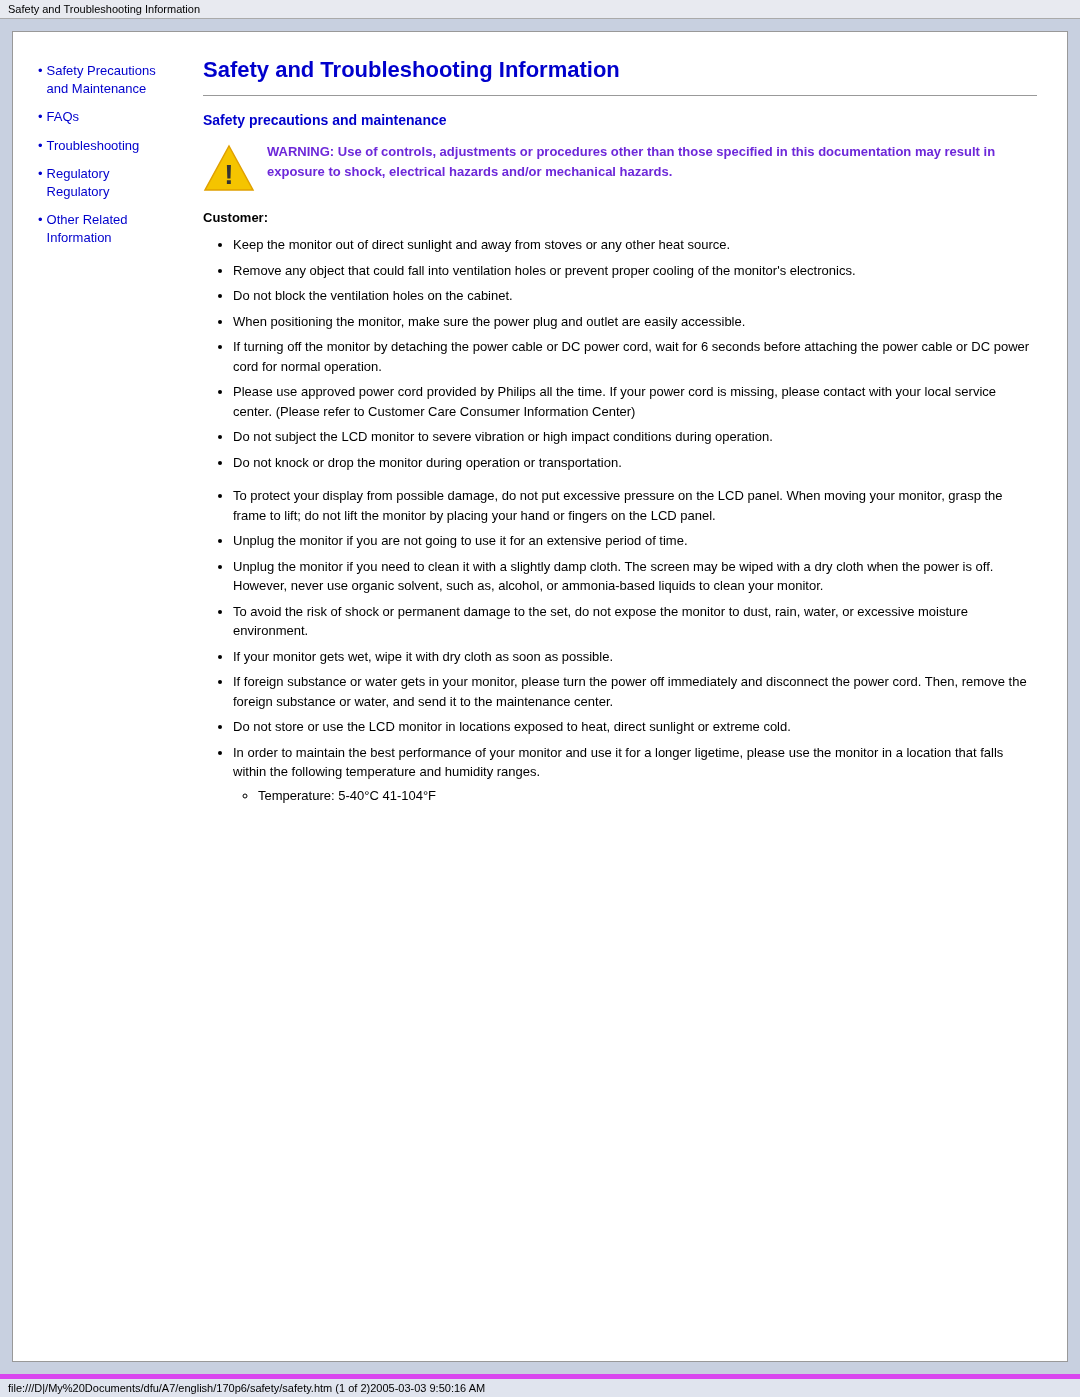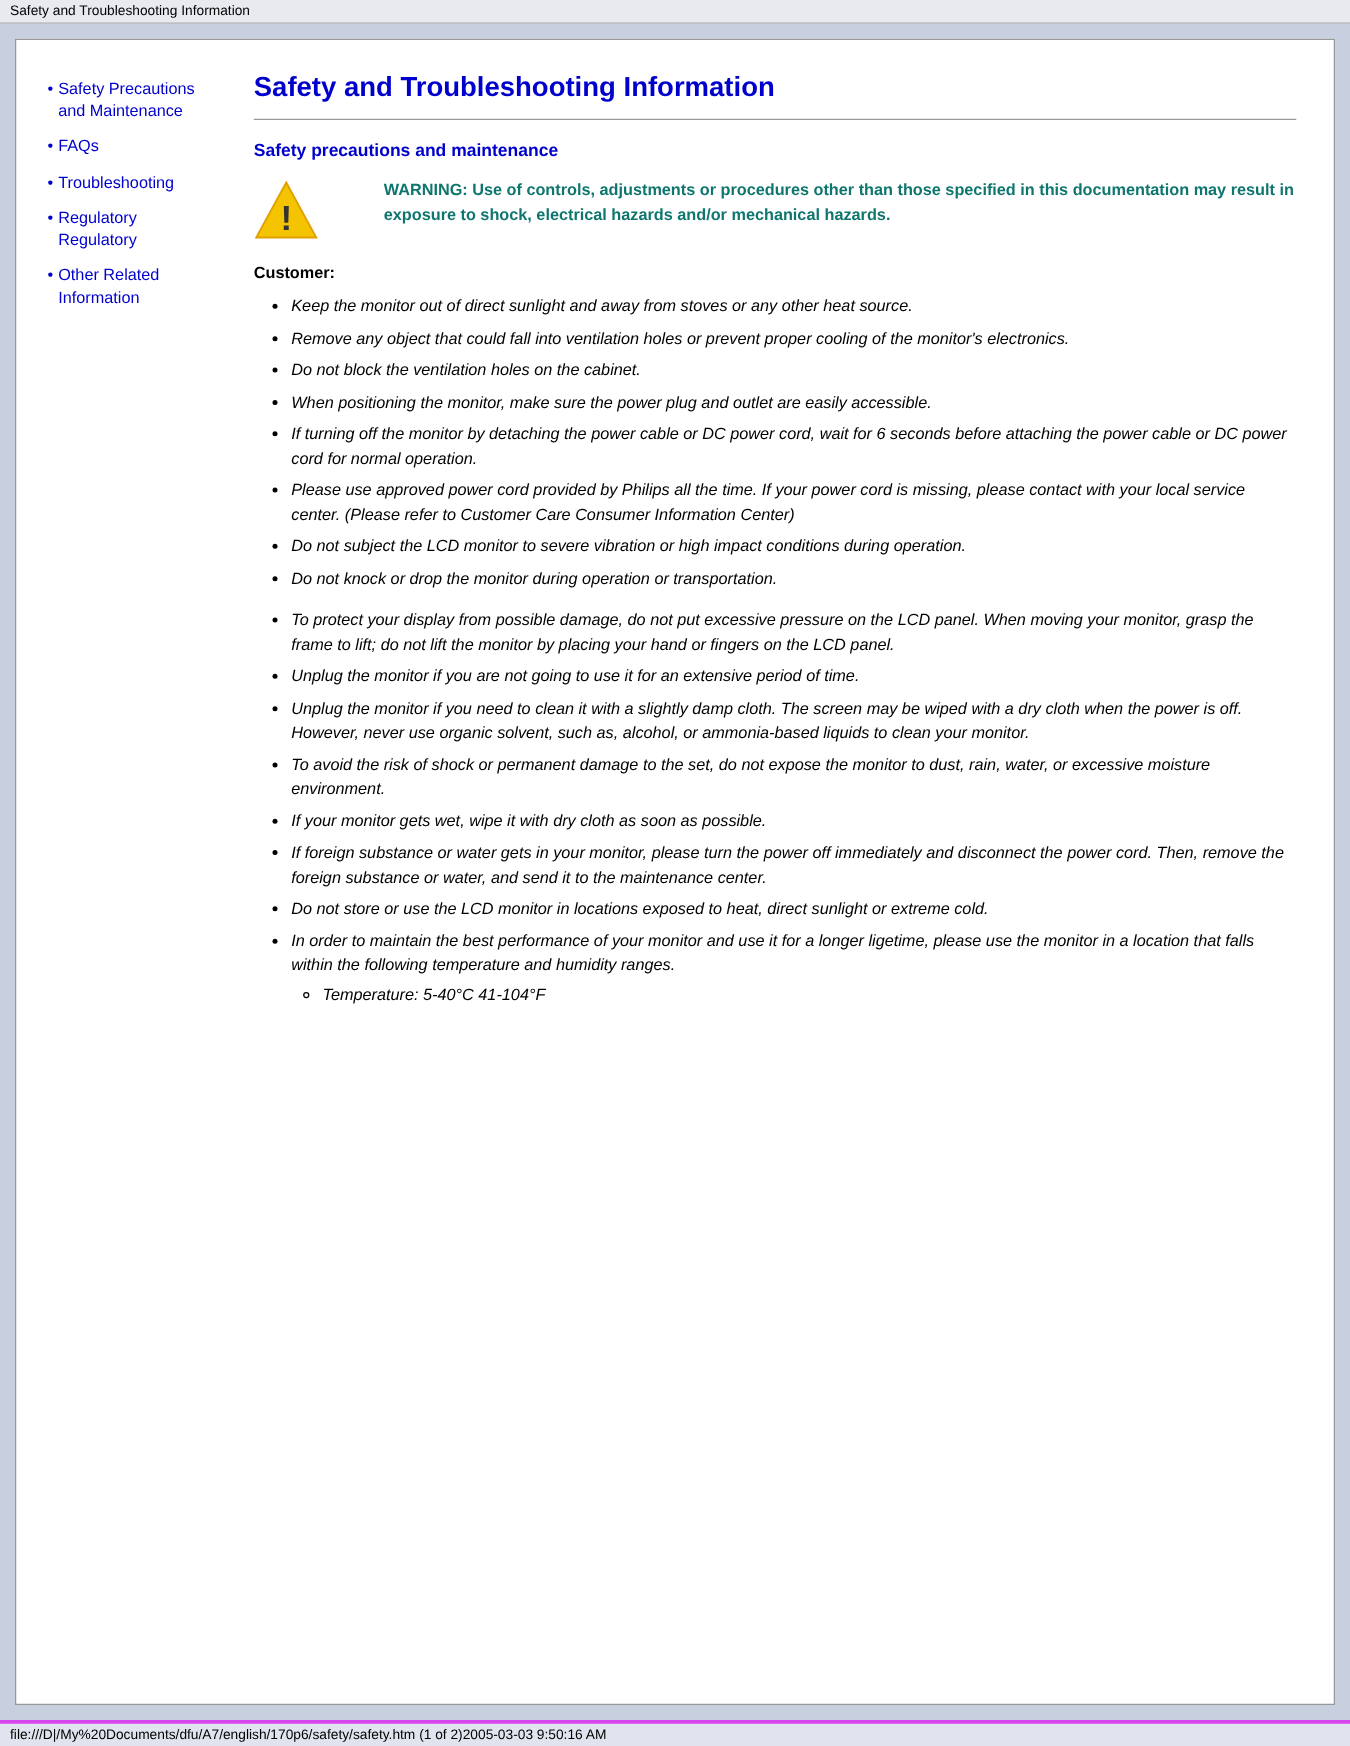--- a/index.html
+++ b/index.html
@@ -91,60 +91,58 @@
       align-items: flex-start;
       margin-bottom: 16px;
       gap: 12px;
     }
     .warning-icon {
       width: 52px;
       min-width: 52px;
       height: 52px;
     }
     .warning-text {
-      color: #0f766e;
-      font-weight: bold;
-      font-size: 13px;
-      line-height: 1.5;
-      margin-left: 40px;
+      color: #6d28d9;
+      font-weight: bold;
+      font-size: 13px;
+      line-height: 1.5;
     }
     .intro-text {
       margin-bottom: 12px;
       font-size: 13px;
       line-height: 1.5;
     }
     .sub-heading {
       font-weight: bold;
       font-size: 13px;
       margin-bottom: 10px;
     }
     ul.content-list {
       list-style: disc;
       padding-left: 30px;
       margin-bottom: 14px;
     }
     ul.content-list li {
       margin-bottom: 6px;
       line-height: 1.5;
       font-size: 13px;
-      font-style: italic;
     }
     ul.sub-list {
       list-style: circle;
       padding-left: 25px;
       margin-top: 4px;
     }
     ul.sub-list li {
       margin-bottom: 4px;
       line-height: 1.5;
       font-size: 13px;
     }
     .status-bar {
       background: #e0e4ee;
-      border-top: 3px solid #d946ef;
+      border-top: 5px solid #d946ef;
       padding: 3px 8px;
       font-size: 11px;
       color: #000;
     }
   </style>
 </head>
 <body>
 
 <div class="title-bar">
   <span>Safety and Troubleshooting Information</span>

